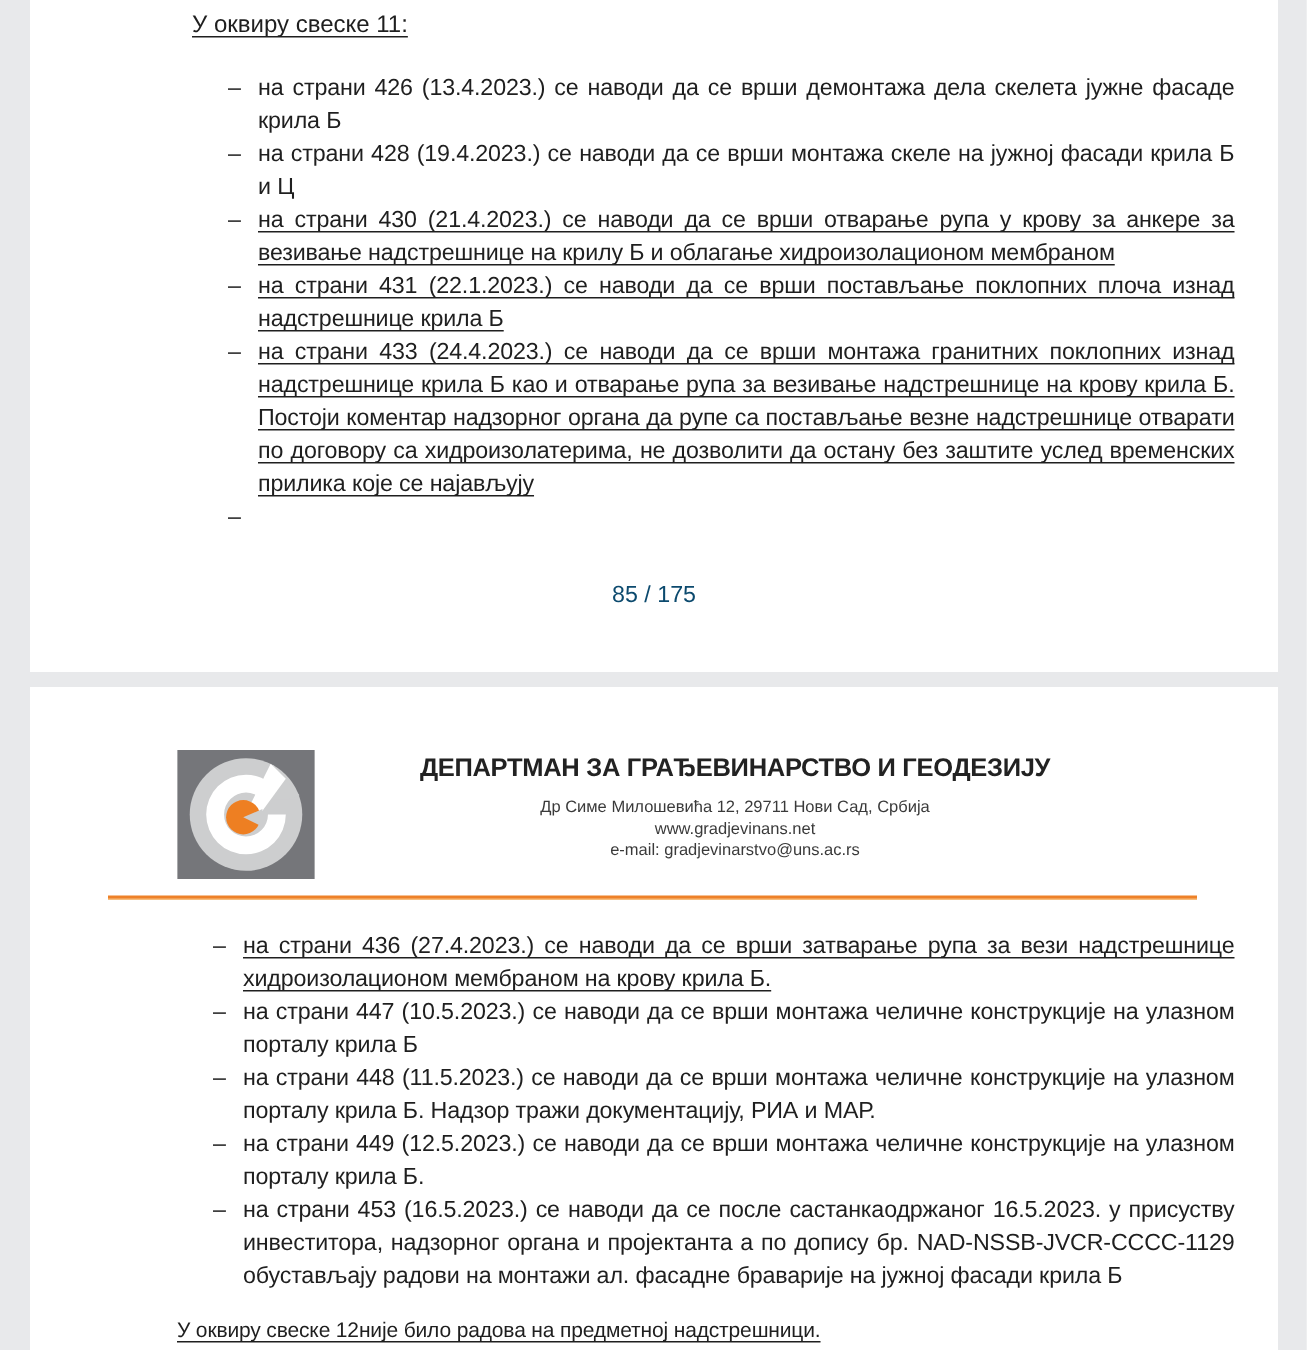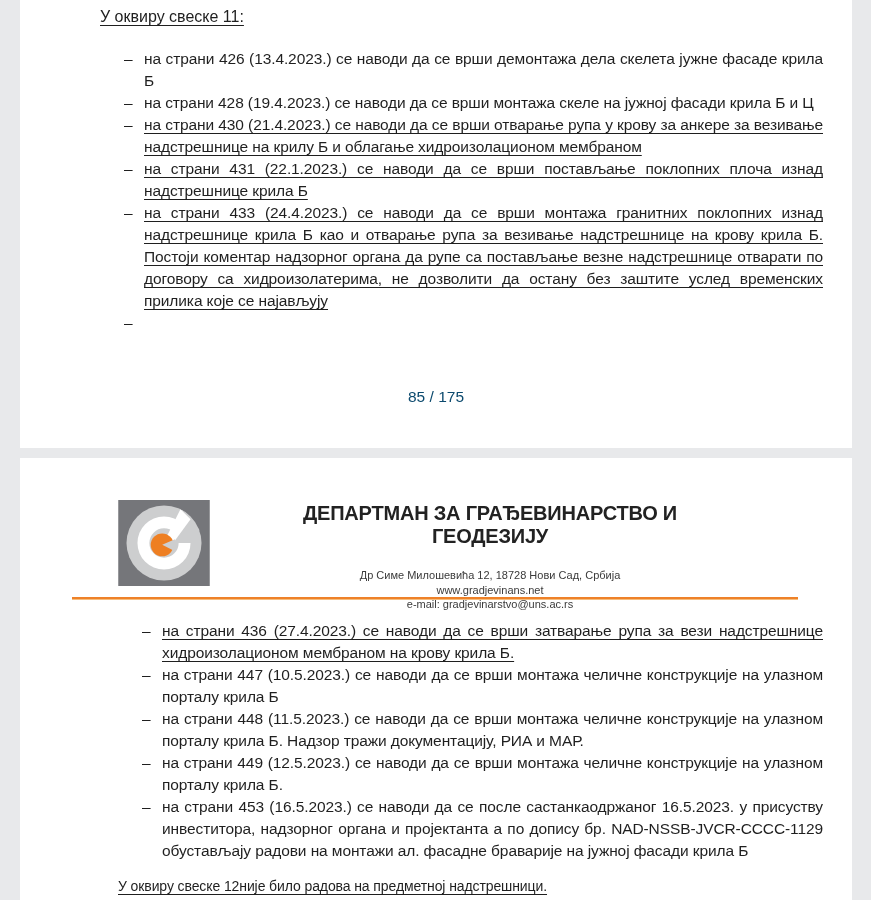--- a/index.html
+++ b/index.html
@@ -8,21 +8,21 @@
     width:871px;height:900px;
     background:#e8e9eb;
     overflow:hidden;
     font-family:"Liberation Sans",sans-serif;
     color:#1f1f1f;
   }
   .page{
     position:absolute;left:20px;width:832px;background:#ffffff;
     box-sizing:border-box;
   }
-  .page1{top:0;height:448px;padding:6px 29px 0 80px;}
+  .page1{top:0;height:448px;padding:6px 29px 0 108px;}
   .page2{top:458px;height:442px;}
   .heading{
     font-size:16px;font-weight:400;margin:0 0 0 0;line-height:22px;
   }
   .u{text-decoration:underline;text-underline-offset:3px;text-decoration-thickness:1px;}
   .doc-list{
     list-style:none;margin:20px 0 0 0;padding:0 0 0 44px;
   }
   .doc-list li{
     position:relative;display:block;text-align:justify;
@@ -32,21 +32,21 @@
     position:absolute;left:-20px;top:0;text-decoration:none;
   }
   .doc-list li.u-item .li-text{text-decoration:underline;text-underline-offset:3px;text-decoration-thickness:1px;}
   .page-number{
     position:absolute;left:0;right:0;bottom:42px;
     text-align:center;font-size:15.5px;color:#0c4a6e;
   }
   
   .logo{position:absolute;left:98px;top:42px;width:92px;height:86px;display:block;}
   .hdr-text{position:absolute;left:240px;top:44px;width:460px;text-align:center;}
-  .hdr-title{font-size:20px;font-weight:700;letter-spacing:-0.2px;color:#222;margin-bottom:20px;}
+  .hdr-title{font-size:17px;font-weight:700;letter-spacing:-0.2px;color:#222;margin-bottom:9px;}
   .hdr-line{font-size:11px;line-height:14.5px;color:#3a3a3a;}
   .orange-rule{
     position:absolute;left:52px;top:139px;width:726px;height:2px;
     background:#ee8128;border-bottom:1px solid #f7bd7d;
   }
   .p2-body{
     position:absolute;left:98px;right:29px;top:162px;
   }
   .p2-body .doc-list{margin-top:0;}
   .closing{
@@ -100,21 +100,21 @@
         <polygon points="50,47 70,11 89,33" fill="#cdcecf"></polygon>
         <rect x="60" y="36" width="28" height="11" fill="#cdcecf"></rect>
         <polygon points="53,40 68,10 79,21 60,47" fill="#ffffff"></polygon>
         <circle cx="48" cy="49" r="12.5" fill="#ee7f22"></circle>
         <polygon points="48,49 62,43 62,56" fill="#cdcecf"></polygon>
       </svg>
     </span>
 
     <div class="hdr-text">
       <div class="hdr-title">ДЕПАРТМАН ЗА ГРАЂЕВИНАРСТВО И ГЕОДЕЗИЈУ</div>
-      <div class="hdr-line">Др Симе Милошевића 12, 18728 Нови Сад, Србија</div>
+      <div class="hdr-line">Др Симе Милошевића 12, 29711 Нови Сад, Србија</div>
       <div class="hdr-line">www.gradjevinans.net</div>
       <div class="hdr-line">e-mail: gradjevinarstvo@uns.ac.rs</div>
     </div>
 
     <div class="orange-rule"></div>
 
     <div class="p2-body">
       <ul class="doc-list">
         <li class="u-item">
           <span class="dash">–</span>

